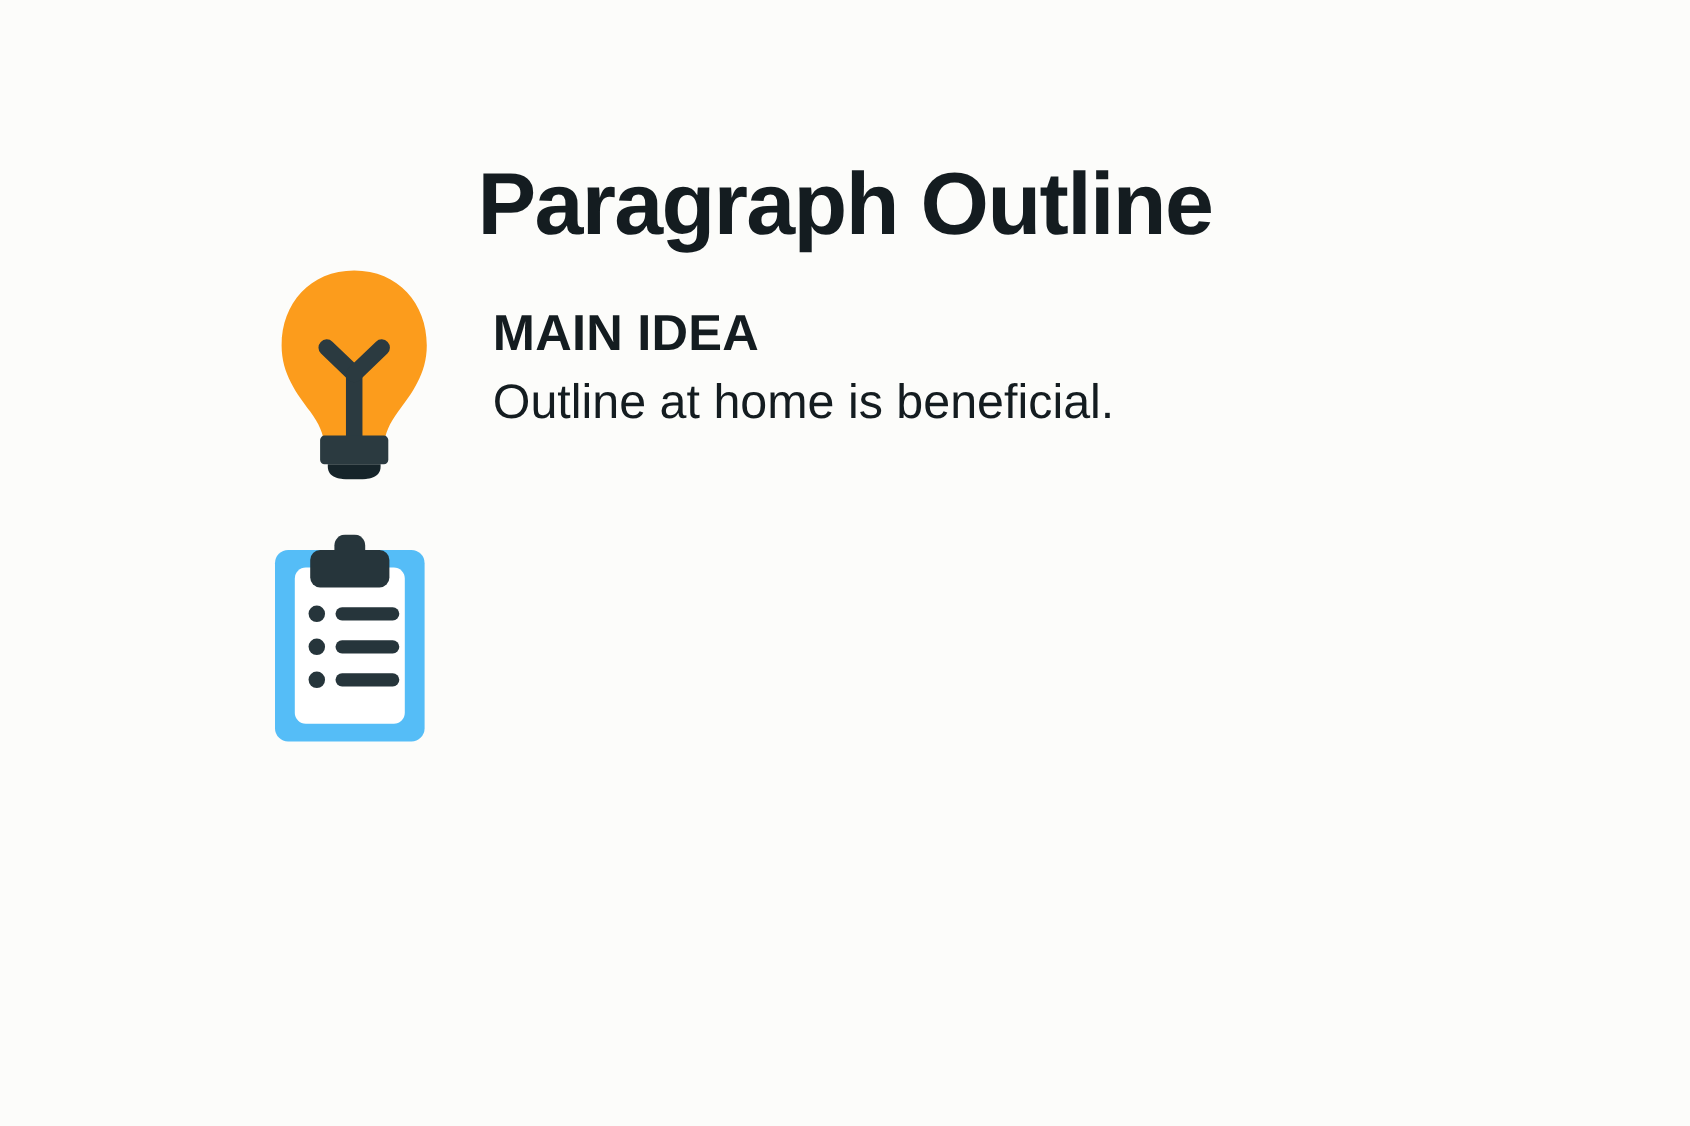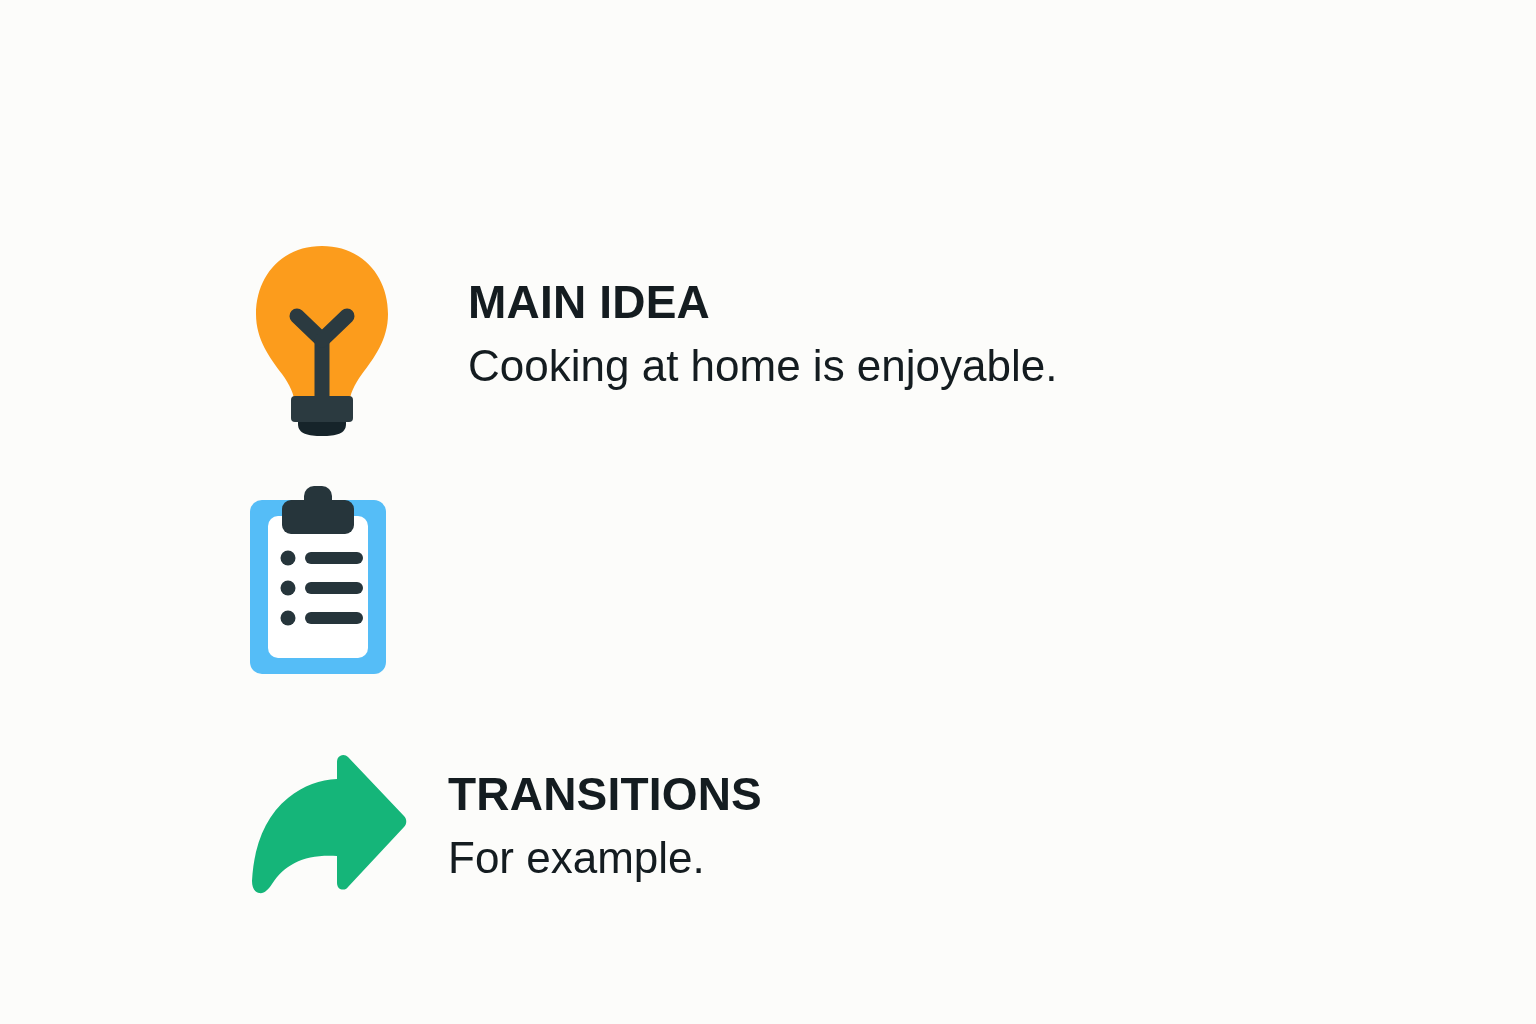--- a/index.html
+++ b/index.html
@@ -78,40 +78,41 @@
   .section-body {
     font-size: 44px;
     font-weight: 400;
     line-height: 1.28;
     color: #141C20;
     margin: 0;
     max-width: 900px;
   }
 
   
-  #section-main-idea        { height: 250px; gap: 20px; }
+  #section-main-idea        { height: 250px; }
   #section-main-idea .section-icon   { padding-top: 8px; }
   #section-main-idea .section-text   { padding-top: 42px; }
 
   #section-supporting       { height: 258px; }
   #section-supporting .section-icon  { padding-top: 0px; }
   #section-supporting .section-text  { padding-top: 22px; }
 
   #section-transitions      { height: 180px; }
   #section-transitions .section-icon { padding-top: 10px; }
   #section-transitions .section-text { padding-top: 26px; }
 
   
   .icon-svg { display: block; }
 </style>
 </head>
 <body>
 
 <div class="page">
 
+  <h1 class="page-title">Paragraph Outline</h1>
 
   <div class="outline">
 
     <div class="section" id="section-main-idea">
       <div class="section-icon">
         <svg class="icon-svg" width="148" height="192" viewBox="0 0 148 192" aria-hidden="true">
 
           <path fill="#FC9C1C" d="M74 2
                    C 34 2 8 32 8 70
                    C 8 96 22 114 34 130
@@ -127,21 +128,21 @@
             <path d="M74 96 L99 72"></path>
           </g>
 
           <rect x="43" y="152" width="62" height="26" rx="4" fill="#2B3A40"></rect>
 
           <path fill="#16242A" d="M50 178 L98 178 L98 180 C98 190 88 192 74 192 C60 192 50 190 50 180 Z"></path>
         </svg>
       </div>
       <div class="section-text">
         <div class="section-heading">MAIN IDEA</div>
-        <div class="section-body">Cooking at home is enjoyable.</div>
+        <div class="section-body">Outline at home is beneficial.</div>
       </div>
     </div>
 
     <div class="section" id="section-supporting">
       <div class="section-icon">
         <svg class="icon-svg" width="140" height="190" viewBox="0 0 140 190" aria-hidden="true">
 
           <rect x="2" y="14" width="136" height="174" rx="12" fill="#55BDF7"></rect>
 
           <rect x="20" y="30" width="100" height="142" rx="10" fill="#FFFFFF"></rect>
@@ -159,40 +160,15 @@
 
             <circle cx="40" cy="132" r="7.5"></circle>
             <rect x="57" y="126" width="58" height="12" rx="6"></rect>
           </g>
         </svg>
       </div>
       <div class="section-text">
       </div>
     </div>
 
-    <div class="section" id="section-transitions">
-      <div class="section-icon">
-        <svg class="icon-svg" width="160" height="142" viewBox="0 0 160 142" aria-hidden="true">
-          <path fill="#15B579" d="M92 2
-                   C 95 0 98 1 100 3
-                   L 156 62
-                   C 159 65 159 70 156 73
-                   L 100 133
-                   C 98 136 95 136 92 135
-                   C 90 134 89 131 89 129
-                   L 89 102
-                   C 57 100 37 110 24 130
-                   C 20 136 16 140 11 139
-                   C 6 138 4 133 4 127
-                   C 6 90 18 62 40 44
-                   C 56 31 72 26 89 25
-                   L 89 8
-                   C 89 5 90 3 92 2 Z"></path>
-        </svg>
-      </div>
-      <div class="section-text">
-        <div class="section-heading">TRANSITIONS</div>
-        <div class="section-body">For example.</div>
-      </div>
-    </div>
 
   </div>
 </div>
 
 </body></html>

